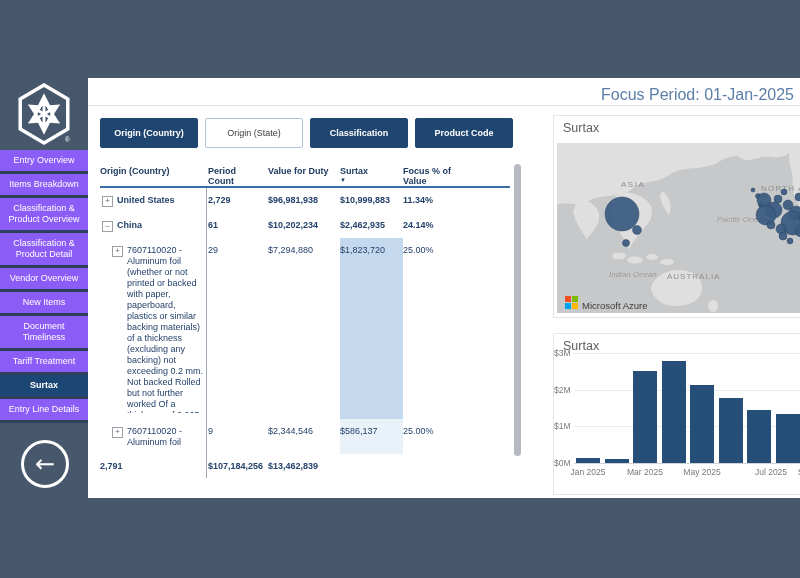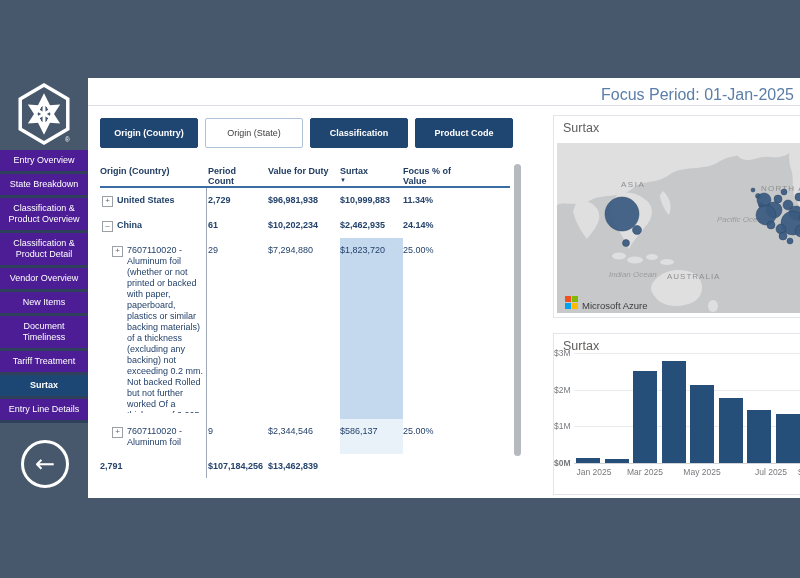--- a/index.html
+++ b/index.html
@@ -3,21 +3,21 @@
 <meta charset="utf-8">
 <style>
   html,body{margin:0;padding:0;background:#48586c;}
   #root{position:relative;width:800px;height:578px;background:#48586c;overflow:hidden;
         font-family:"Liberation Sans",sans-serif;-webkit-font-smoothing:antialiased;}
 
   
   #sidebar{position:absolute;left:0;top:0;width:88px;height:578px;}
   #logo{position:absolute;left:15px;top:82px;width:58px;height:64px;}
   #nav{position:absolute;left:0;top:150px;width:88px;}
-  .nav-item{background:#4c1d95;color:#fff;font-size:9px;line-height:11px;text-align:center;
+  .nav-item{background:#8b5cf6;color:#fff;font-size:9px;line-height:11px;text-align:center;
             padding:5px 5px;border-bottom:3px solid #2e405a;cursor:pointer;}
   .nav-item.active{background:#1c4674;font-weight:bold;}
   #back-button{position:absolute;left:21px;top:440px;width:42px;height:42px;border:3px solid #fff;
                border-radius:50%;display:flex;align-items:center;justify-content:center;cursor:pointer;}
   #back-button span{color:#fff;font-size:24px;line-height:24px;font-family:"DejaVu Sans",sans-serif;}
 
   
   #panel{position:absolute;left:88px;top:78px;width:712px;height:420px;background:#fff;}
   #focus-period{position:absolute;top:8px;right:6px;font-size:16px;color:#5b7ea8;}
   #panel-divider{position:absolute;left:0;top:27px;width:712px;height:1px;background:#dcdfe3;}
@@ -83,21 +83,21 @@
         <line x1="50" y1="55" x2="50" y2="84"></line>
         <line x1="50" y1="55" x2="28" y2="42"></line>
         <line x1="50" y1="55" x2="72" y2="42"></line>
         <line x1="50" y1="55" x2="28" y2="68"></line>
         <line x1="50" y1="55" x2="72" y2="68"></line>
       </g>
       <text x="86" y="104" font-size="11" fill="#fff">®</text>
     </svg>
     <nav id="nav">
         <div class="nav-item">Entry Overview</div>
-        <div class="nav-item">State Breakdown</div>
+        <div class="nav-item">Items Breakdown</div>
         <div class="nav-item">Classification &amp; Product Overview</div>
         <div class="nav-item">Classification &amp; Product Detail</div>
         <div class="nav-item">Vendor Overview</div>
         <div class="nav-item">New Items</div>
         <div class="nav-item">Document Timeliness</div>
         <div class="nav-item">Tariff Treatment</div>
         <div class="nav-item active">Surtax</div>
         <div class="nav-item">Entry Line Details</div>
       </nav>
     <div id="back-button">
@@ -229,36 +229,36 @@
           <rect x="15" y="160" width="6" height="6" fill="#ffb900"></rect>
           <text x="25" y="166" font-size="9.5" fill="#3b3b3b">Microsoft Azure</text>
         </g>
       </svg>
     </div>
 
     <div id="chart-card" class="card">
       <div class="card-title">Surtax</div>
       <div id="plot">
           <div class="gridline base" style="top: 129px;"></div>
-          <div class="ylab" style="top: 124px; font-weight: bold;">$0M</div>
+          <div class="ylab" style="top: 124px;">$0M</div>
           <div class="gridline" style="top: 92.3333px;"></div>
           <div class="ylab" style="top: 87.3333px;">$1M</div>
           <div class="gridline" style="top: 55.6667px;"></div>
           <div class="ylab" style="top: 50.6667px;">$2M</div>
           <div class="gridline" style="top: 19px;"></div>
           <div class="ylab" style="top: 14px;">$3M</div>
           <div class="bar" title="Jan 2025: $0.13M" style="left: 22px; width: 24px; top: 124.233px; height: 4.76667px;"></div>
           <div class="bar" title="Feb 2025: $0.1M" style="left: 50.5px; width: 24px; top: 125.333px; height: 3.66667px;"></div>
           <div class="bar" title="Mar 2025: $2.5M" style="left: 79px; width: 24px; top: 37.3333px; height: 91.6667px;"></div>
           <div class="bar" title="Apr 2025: $2.78M" style="left: 107.5px; width: 24px; top: 27.0667px; height: 101.933px;"></div>
           <div class="bar" title="May 2025: $2.12M" style="left: 136px; width: 24px; top: 51.2667px; height: 77.7333px;"></div>
           <div class="bar" title="Jun 2025: $1.78M" style="left: 164.5px; width: 24px; top: 63.7333px; height: 65.2667px;"></div>
           <div class="bar" title="Jul 2025: $1.45M" style="left: 193px; width: 24px; top: 75.8333px; height: 53.1667px;"></div>
           <div class="bar" title="Aug 2025: $1.35M" style="left: 221.5px; width: 24px; top: 79.5px; height: 49.5px;"></div>
-          <div class="xlab" style="left: 16px;">Jan 2025</div>
+          <div class="xlab" style="left: 10px;">Jan 2025</div>
           <div class="xlab" style="left: 67px;">Mar 2025</div>
           <div class="xlab" style="left: 124px;">May 2025</div>
           <div class="xlab" style="left: 181px; margin-left: 12px;">Jul 2025</div>
           <div class="xlab" style="left: 238px;">Sep 2025</div>
         </div>
     </div>
   </div>
 </div>
 
 </body></html>

